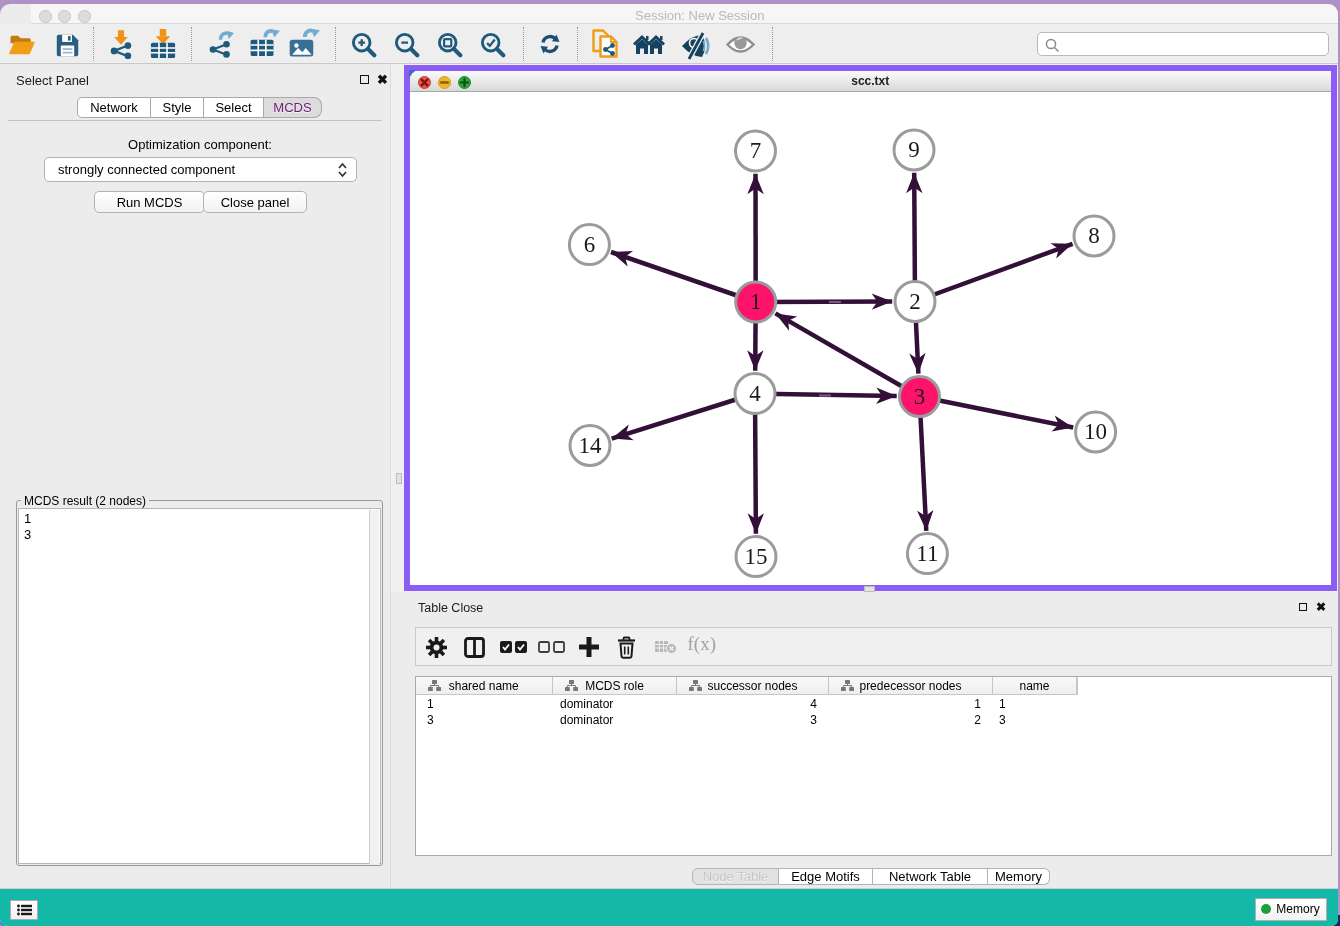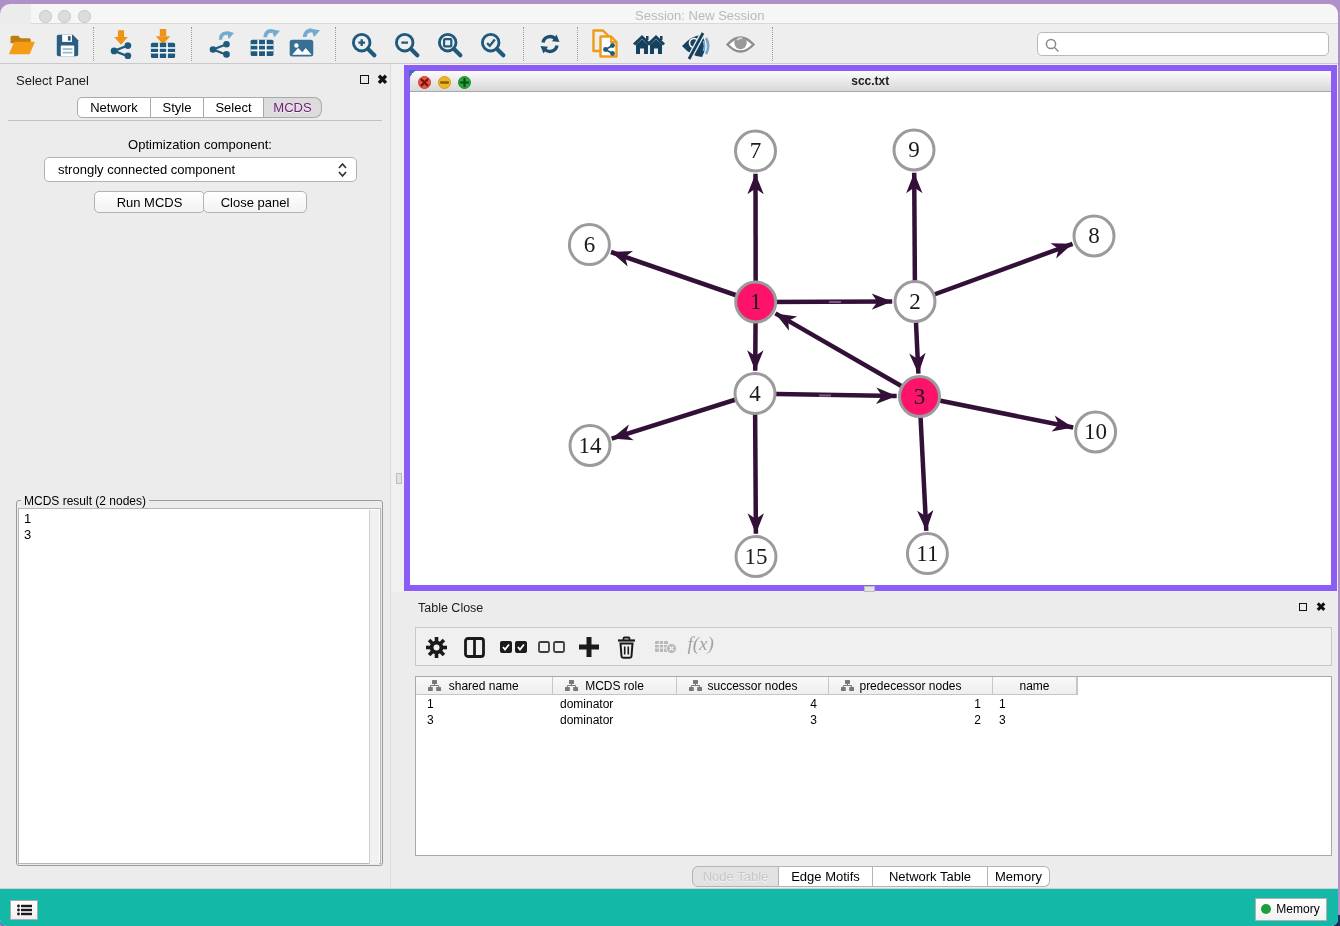--- a/index.html
+++ b/index.html
@@ -42,21 +42,21 @@
 #tpanel { position:absolute; left:390px; top:588px; width:947.5px; height:296px; background:#ececec; }
 #ttoolbar { position:absolute; left:24.5px; top:35px; width:917px; height:39px;
   background:#f0f0f0; border:1px solid #c9c9c9; }
 #tcontainer { position:absolute; left:24.5px; top:83.5px; width:917px; height:180.5px;
   background:#fff; border:1px solid #a9a9a9; }
 #thead { position:absolute; left:0; top:0; width:662px; height:18.5px;
   background:linear-gradient(#f9f9f9,#eeeeee); border-bottom:1px solid #c6c6c6; border-right:1px solid #c6c6c6; }
 .hcell { position:absolute; top:0; height:18px; border-right:1px solid #c6c6c6; font-size:12px; color:#000;
   display:flex; align-items:center; justify-content:center; }
 .trow { position:absolute; font-size:12px; color:#000; height:16px; line-height:16px; }
-.btabs { position:absolute; top:274px; display:flex; height:20.5px; font-size:13px; }
+.btabs { position:absolute; top:274px; display:flex; height:20.5px; font-size:13px;align-items:center; }
 .btab { border:1px solid #b4b4b4; border-left:none; background:#fff; color:#000;
   display:flex; align-items:center; justify-content:center; font-weight:500; }
 
 #statusbar { position:absolute; left:0; top:884px; width:1337.5px; height:38px; background:#14b8a6;
   border-top:1px solid #d0d0d0; }
 </style>
 </head>
 <body>
 <div class="abs" style="left:0;top:918px;width:8px;height:8px;background:#3a6fca;border-radius:50%;"></div>
 <div class="abs" style="left:1333px;top:915px;width:7px;height:11px;background:#1c2b5e;"></div>
@@ -361,21 +361,21 @@
         </g>
         <g stroke="#f0f0f0" stroke-width="1">
           <line x1="0" y1="3.5" x2="13" y2="3.5"></line>
             <line x1="0" y1="7" x2="13" y2="7"></line>
           <line x1="4.3" y1="0" x2="4.3" y2="11"></line>
             <line x1="8.6" y1="0" x2="8.6" y2="11"></line>
         </g>
         <circle cx="16.5" cy="7.5" r="5" fill="#b8b8b8" stroke="#f0f0f0" stroke-width="1"></circle>
         <path d="M14.5,5.5 l4,4 M18.5,5.5 l-4,4" stroke="#f0f0f0" stroke-width="1.3"></path>
       </svg>
-      <div class="abs" style="left:272px;top:5px;font-family:'Liberation Serif',serif;font-style:italic;font-size:19px;color:#a2a2a2;">f(x)</div>
+      <div class="abs" style="left:272px;top:5px;font-family:'Liberation Serif',serif;font-size:19px;color:#a2a2a2;">f(x)</div>
     </div>
     <div id="tcontainer">
       <div id="thead">
         <div class="hcell" style="left:0;width:137.5px;"><svg class="abs" style="left:12px;top:3.5px;" width="13" height="11" viewBox="0 0 13 11">
               <g fill="#787878">
                 <rect x="4" y="0" width="5" height="4" rx="0.5"></rect>
                 <rect x="0" y="7" width="4.8" height="4" rx="0.5"></rect>
                 <rect x="8.2" y="7" width="4.8" height="4" rx="0.5"></rect>
               </g>
               <path d="M6.5,4 V5.5 M2.4,7 V5.5 H10.6 V7" stroke="#787878" stroke-width="1" fill="none"></path>

